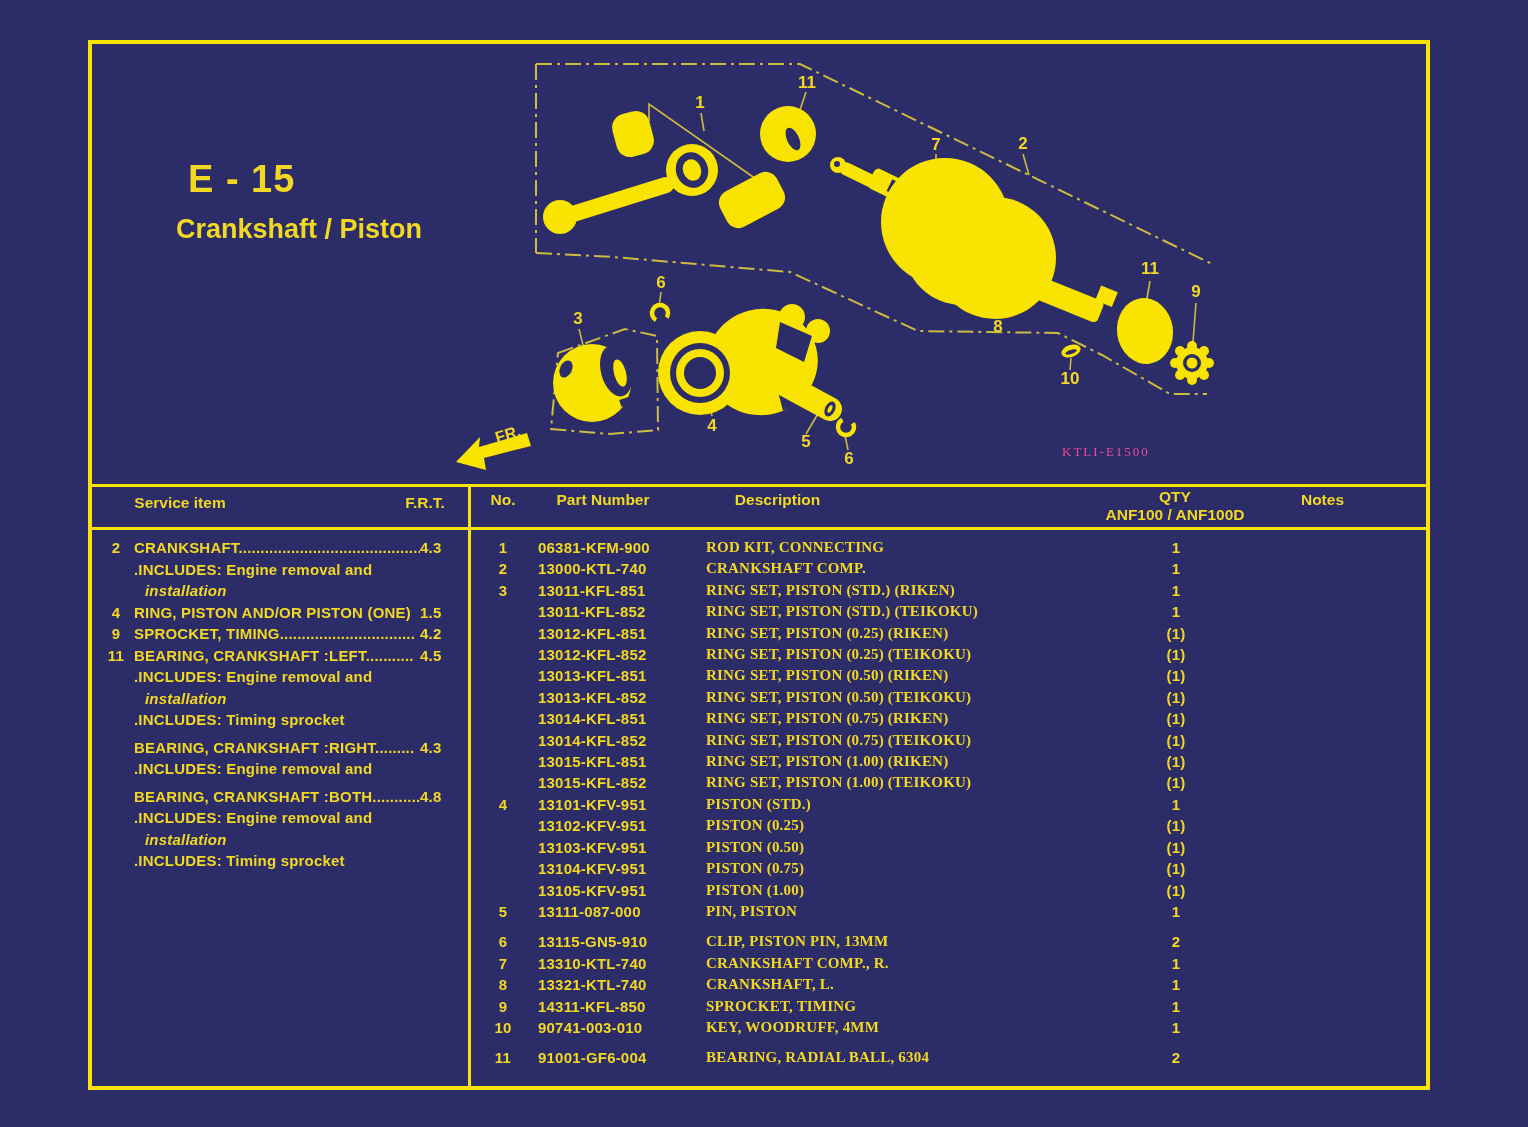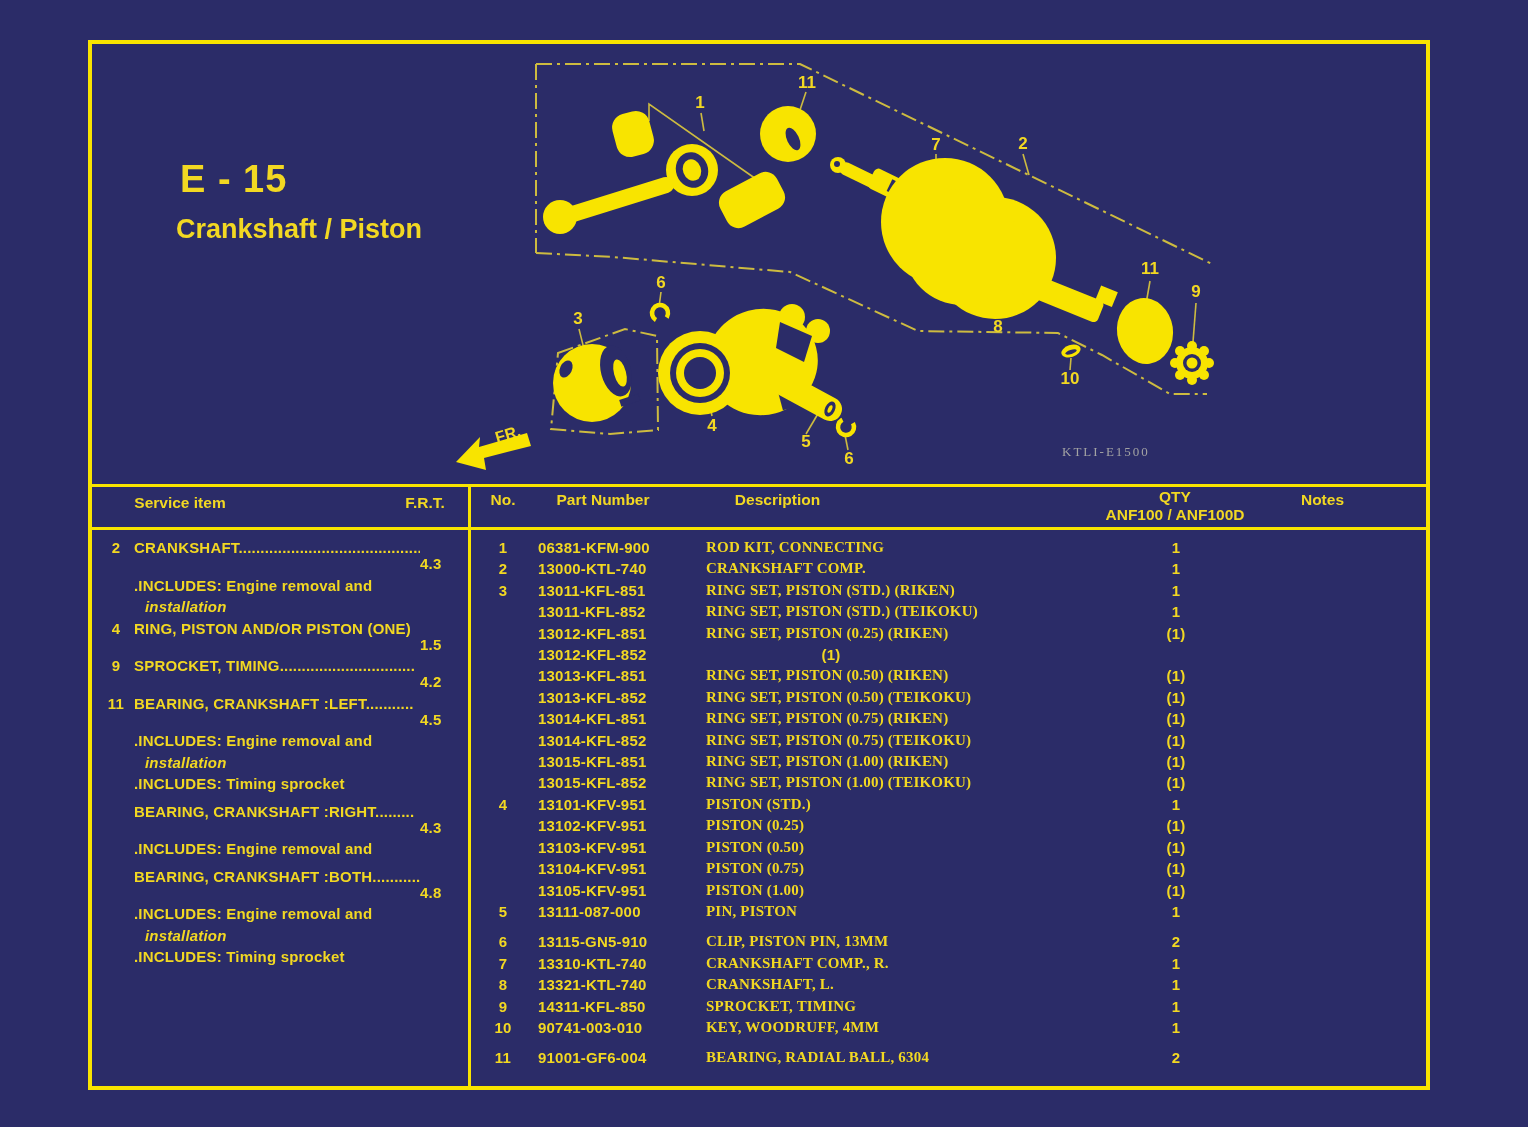--- a/index.html
+++ b/index.html
@@ -1,53 +1,53 @@
 <!DOCTYPE html>
 <html><head>
 <meta charset="utf-8">
 <style>
   html,body{margin:0;padding:0;background:#2b2c68;}
   .page{position:relative;width:1528px;height:1127px;background:#2b2c68;
         font-family:"Liberation Sans",sans-serif;overflow:hidden;}
   .frame{position:absolute;left:88px;top:40px;width:1342px;height:1050px;
          border:4px solid #f8e400;box-sizing:border-box;}
-  .title-code{position:absolute;left:180px;top:158px;font-size:38px;font-weight:bold;
+  .title-code{position:absolute;left:188px;top:158px;font-size:38px;font-weight:bold;
               color:#f2d822;letter-spacing:1px;}
   .title-name{position:absolute;left:176px;top:214px;font-size:27px;font-weight:bold;color:#f2d822;}
   .hline{position:absolute;left:88px;width:1342px;height:3px;background:#f8e400;}
   .vline{position:absolute;left:468px;top:484px;width:3px;height:606px;background:#f8e400;}
   .thead{position:absolute;color:#f2d822;font-weight:bold;font-size:15.5px;text-align:center;}
   #service-rows{position:absolute;left:98px;top:537px;width:362px;}
   .srow{display:flex;line-height:21.5px;font-size:15px;font-weight:bold;color:#f2d822;
         letter-spacing:.2px;white-space:nowrap;}
   .s-no{width:36px;flex:none;text-align:center;}
   .s-item{flex:1;overflow:hidden;}
   .ind2{padding-left:11px;font-style:italic;}
-  .s-frt{width:40px;flex:none;margin-top:16px;}
+  .s-frt{width:40px;flex:none;}
   .sspacer{height:6px;}
   #parts-rows{position:absolute;left:468px;top:537px;width:962px;}
   .prow{display:flex;line-height:21.4px;font-size:15px;font-weight:bold;color:#f2d822;
         letter-spacing:.2px;white-space:nowrap;}
   .p-no{width:70px;flex:none;text-align:center;}
   .p-part{width:168px;flex:none;}
   .p-desc{width:345px;flex:none;font-family:Liberation Serif, serif;}
   .p-qty{width:250px;flex:none;text-align:center;}
   .p-notes{flex:1;}
   .pgap{margin-top:9px;}
   svg.diagram{position:absolute;left:0;top:0;pointer-events:none;}
   .fillY{fill:#f8e400;}
   .fillBG{fill:#2b2c68;}
   .oline{stroke:#cdbb40;stroke-width:1.6;fill:none;}
   .dashdot{stroke:#cdbb40;stroke-width:2;fill:none;stroke-dasharray:16 5 3 5;}
   .callout{fill:#f2d822;font-size:17px;font-weight:bold;text-anchor:middle;
            font-family:"Liberation Sans",sans-serif;}
   .frlabel{fill:#f2d822;font-size:16px;font-weight:bold;
            font-family:"Liberation Sans",sans-serif;}
   .diagram-code{position:absolute;left:1062px;top:444px;font-family:"Liberation Serif",serif;
-                font-size:13px;letter-spacing:2px;color:#a3a3a3;}
+                font-size:13px;letter-spacing:2px;color:#ec4899;}
 </style>
 </head>
 <body>
 
 <div class="page">
   <div class="frame"></div>
 
   <div class="title-code">E - 15</div>
   <div class="title-name">Crankshaft / Piston</div>
 
@@ -302,20 +302,21 @@
       <div class="prow">
         <div class="p-no"></div>
         <div class="p-part">13012-KFL-851</div>
         <div class="p-desc">RING SET, PISTON (0.25) (RIKEN)</div>
         <div class="p-qty">(1)</div>
         <div class="p-notes"></div>
       </div>
       <div class="prow">
         <div class="p-no"></div>
         <div class="p-part">13012-KFL-852</div>
+        <div class="p-desc">RING SET, PISTON (0.25) (TEIKOKU)</div>
         <div class="p-qty">(1)</div>
         <div class="p-notes"></div>
       </div>
       <div class="prow">
         <div class="p-no"></div>
         <div class="p-part">13013-KFL-851</div>
         <div class="p-desc">RING SET, PISTON (0.50) (RIKEN)</div>
         <div class="p-qty">(1)</div>
         <div class="p-notes"></div>
       </div>

